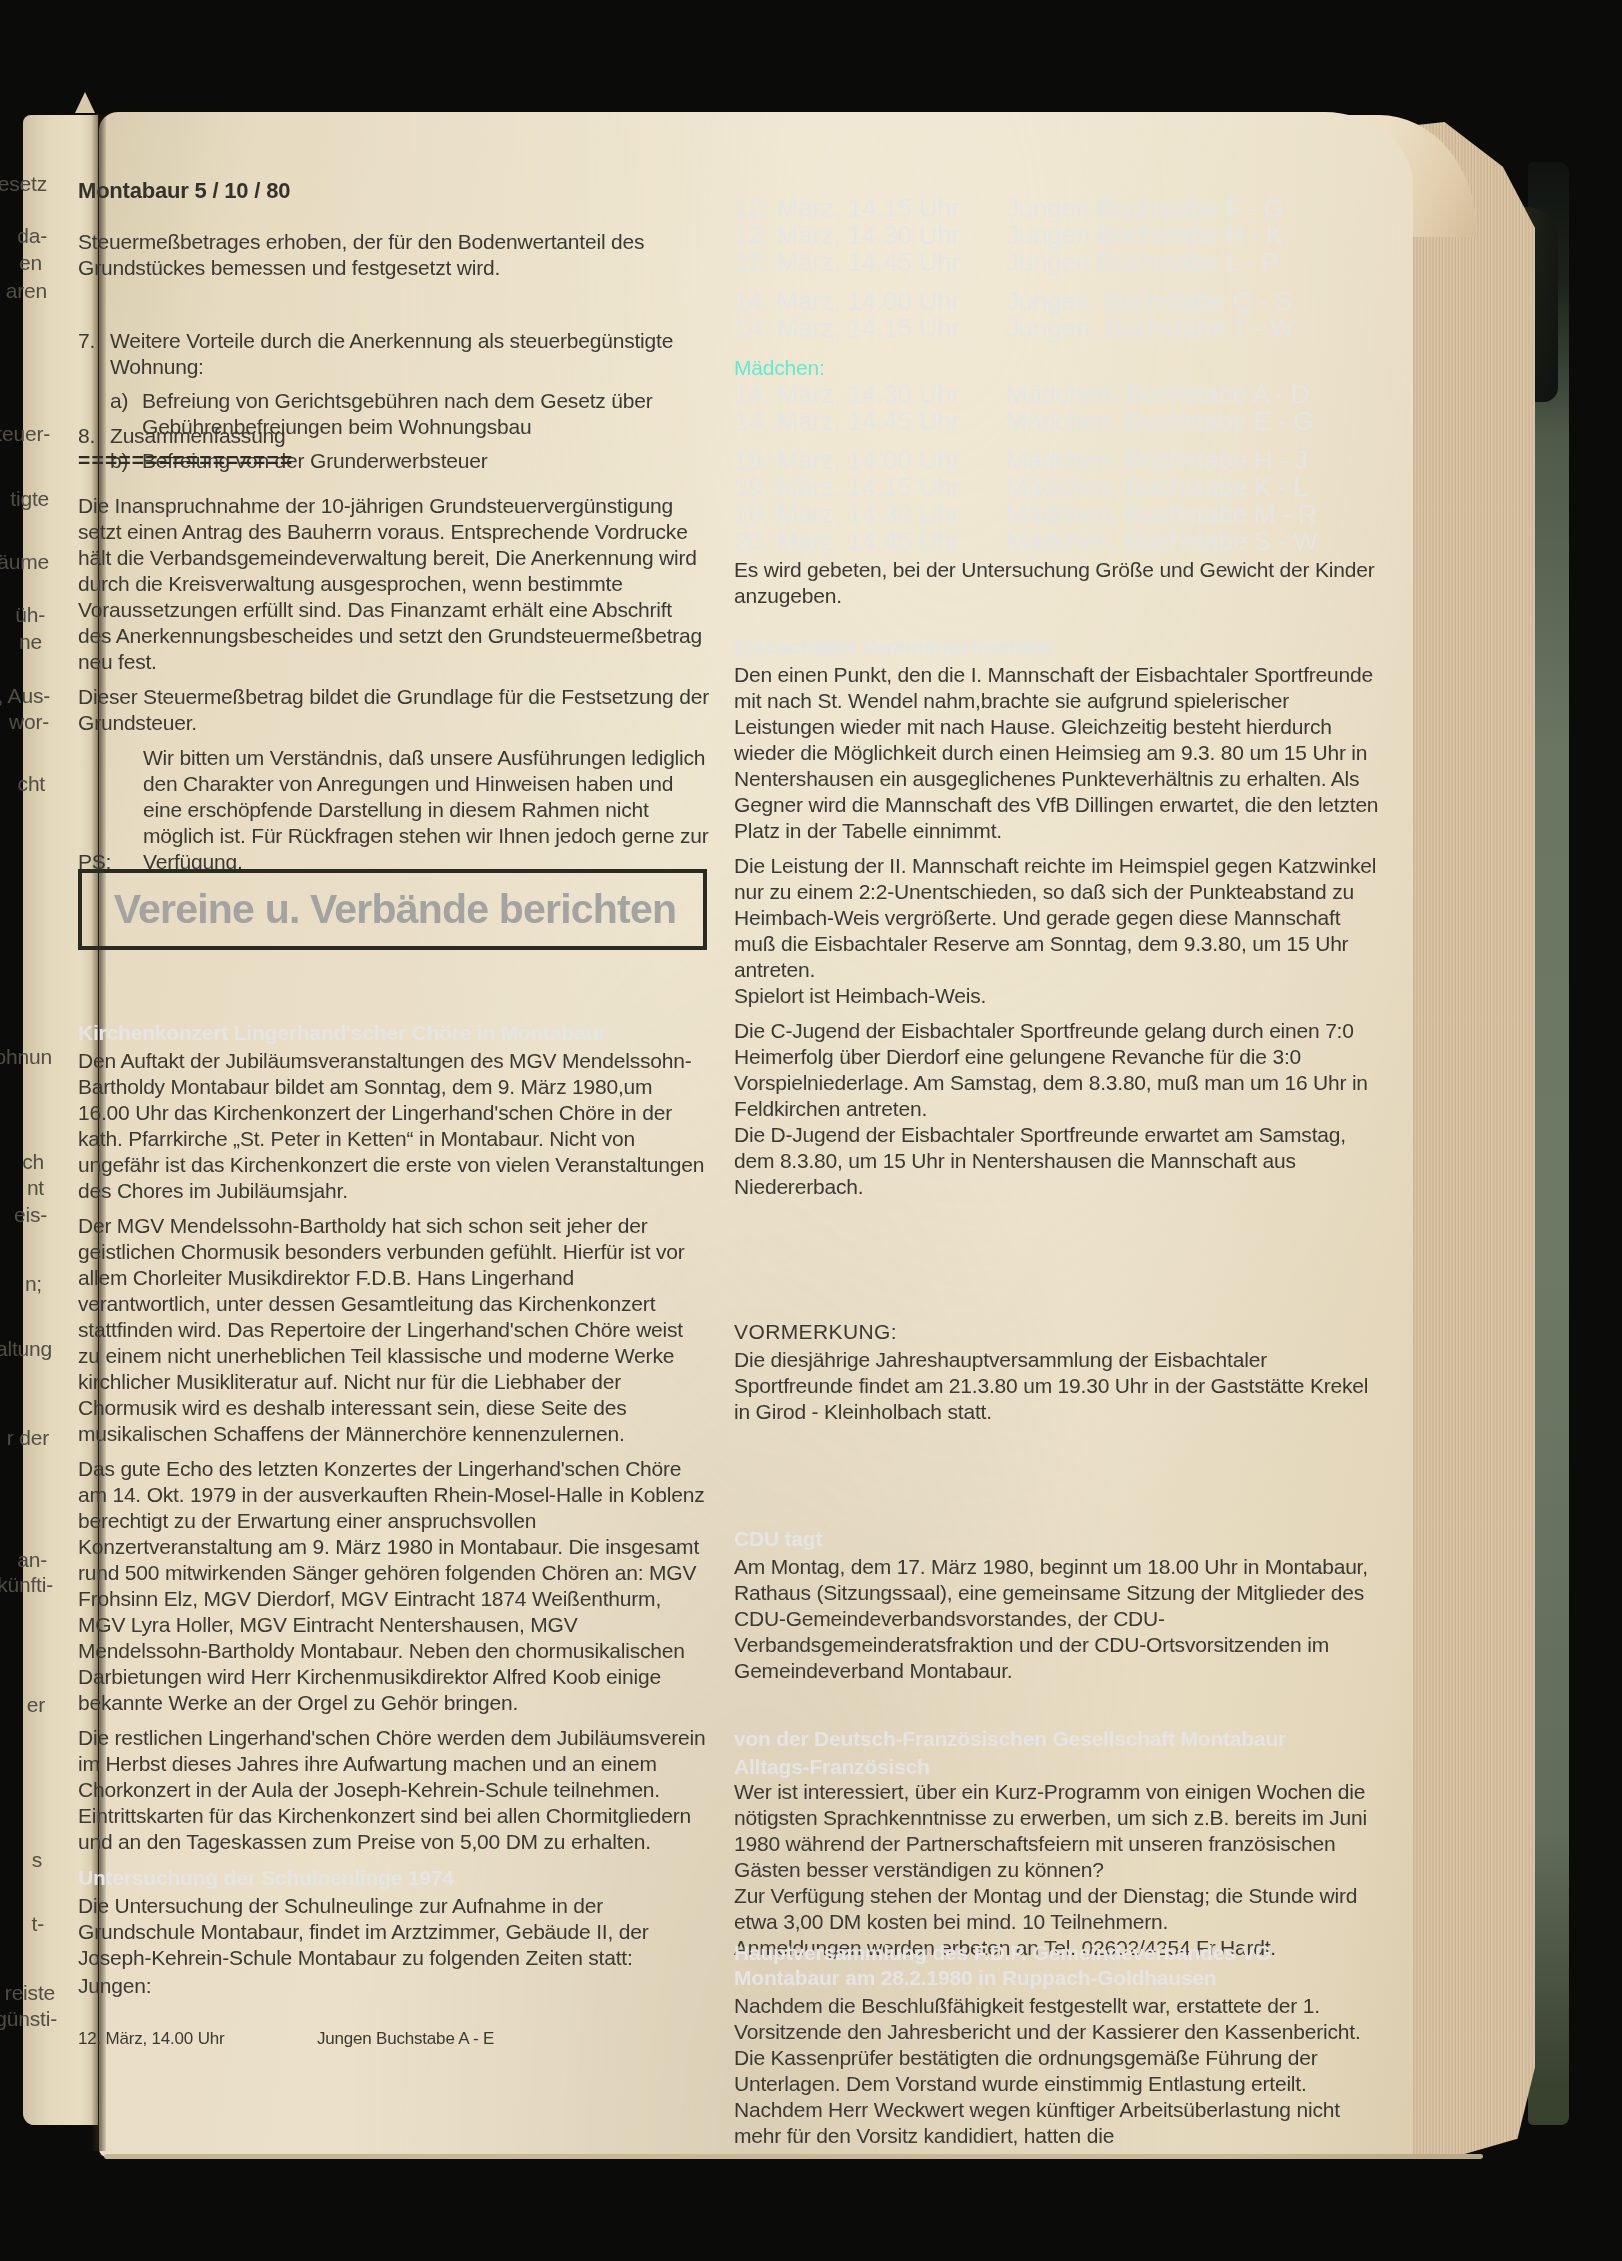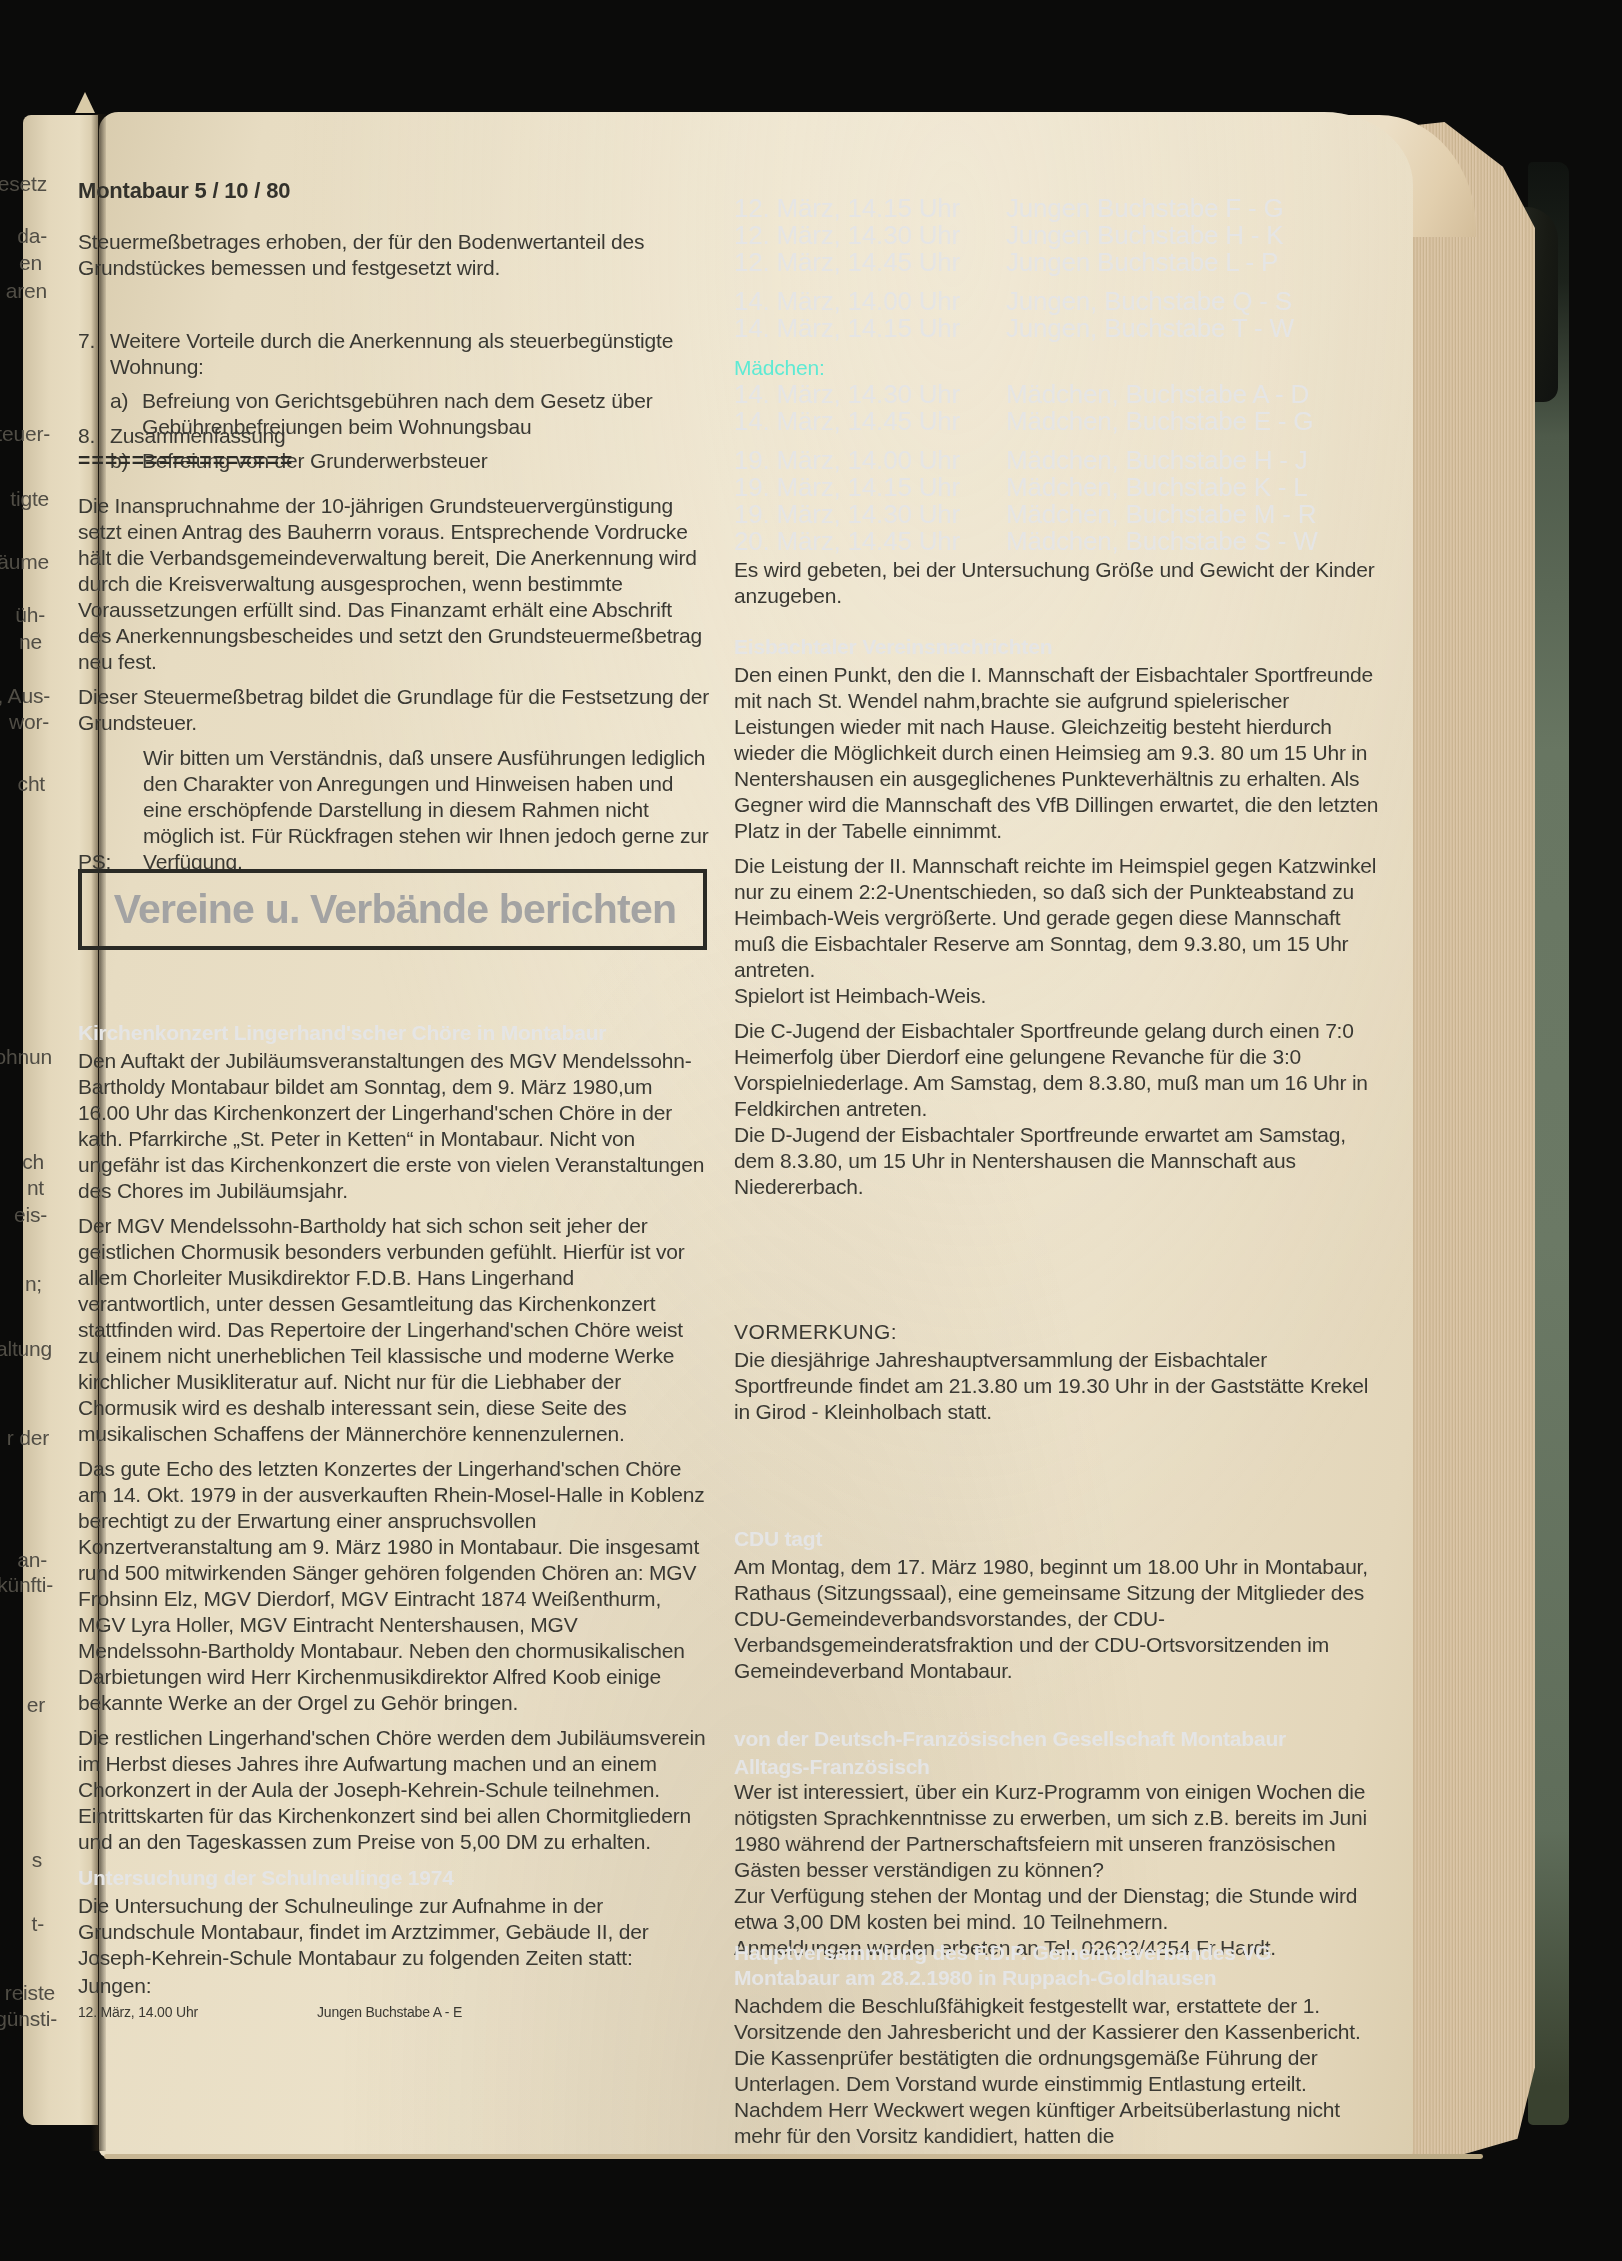--- a/index.html
+++ b/index.html
@@ -84,21 +84,21 @@
   .title-box-text{
     font-size:41px;line-height:42px;font-weight:700;color:#a3a3a3;letter-spacing:-0.8px;white-space:nowrap;
   }
   .sched-row{display:flex;font-size:26px;line-height:27px;color:#e5e5e5;}
   .sched-time{width:272px;flex:0 0 272px;}
   .gap-top{margin-top:12px;}
   .sched-label{font-size:21px;line-height:27px;margin-top:12px;color:#5eead4;}
   .note{margin-top:1.6px;}
   .sec-head2{margin:0 0 3.2px 0;}
   .vormerk{font-weight:400;color:#3a3933;letter-spacing:0.4px;}
-  .left-sched-row{display:flex;font-size:14px;line-height:27px;}
+  .left-sched-row{display:flex;font-size:17px;line-height:27px;margin-top:26px;}
   .left-sched-time{width:239px;flex:0 0 239px;}
 </style>
 </head>
 <body>
 
 <div class="cover-strip"></div>
 <div class="cover-corner"></div>
 <div class="fore-edge"></div>
 <div class="page-curl"></div>
 <div class="paper"></div>

